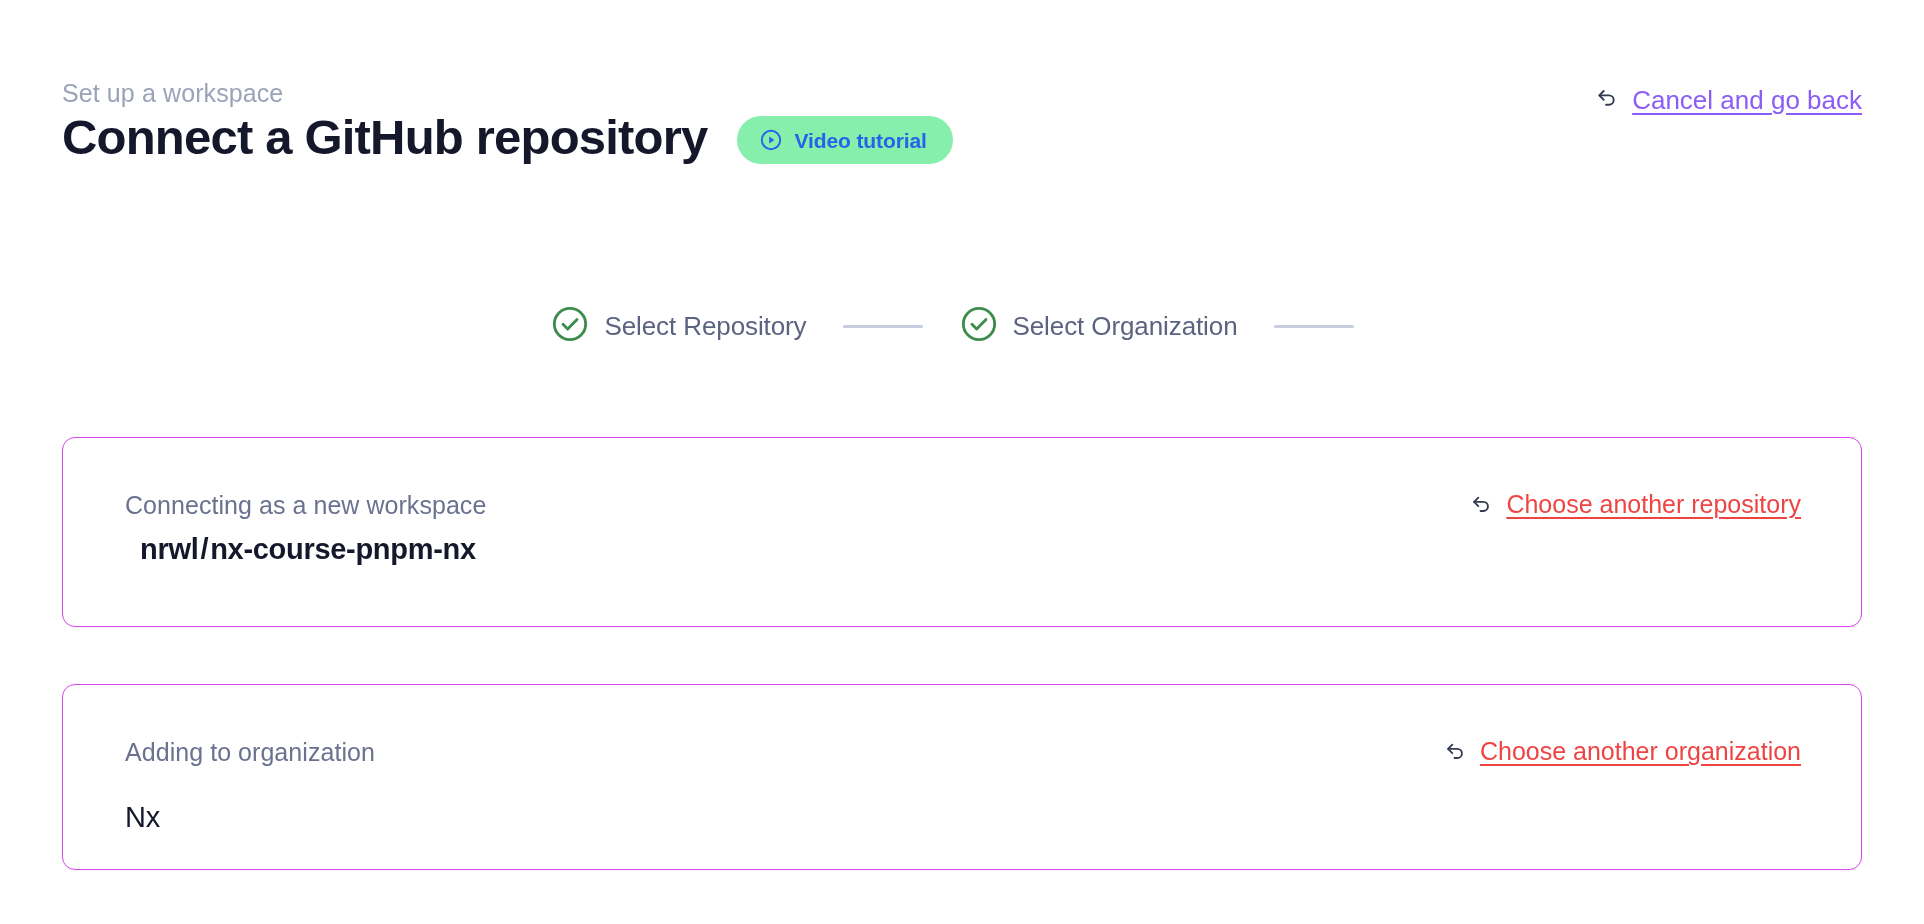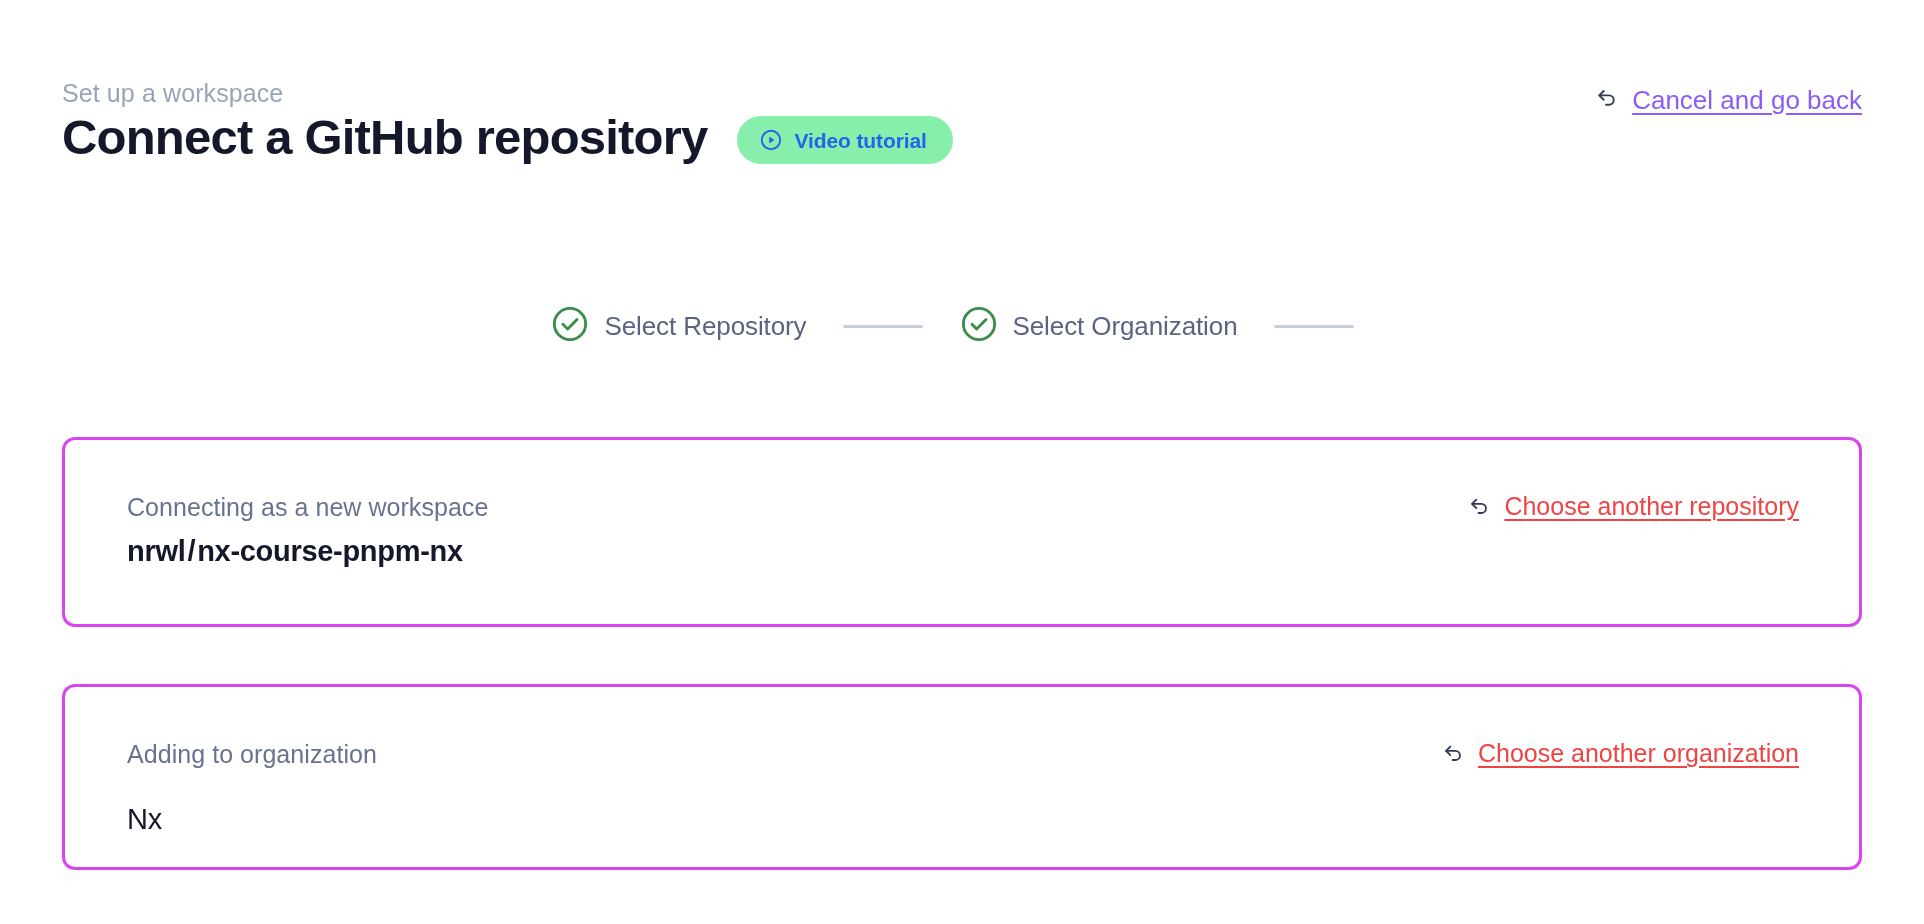--- a/index.html
+++ b/index.html
@@ -129,21 +129,21 @@
     margin: 0 20px;
     flex: none;
   }
 
   
   .card {
     position: absolute;
     left: 62px;
     right: 62px;
     background: #ffffff;
-    border: 3px solid #d946ef;
+    border: 1px solid #d946ef;
     border-radius: 13px;
     box-shadow: 0 1px 2px rgba(20,23,45,0.03);
   }
 
   .card-repo  { top: 437px; height: 190px; }
   .card-org   { top: 684px; height: 186px; }
 
   .card-inner {
     position: relative;
     height: 100%;
@@ -158,21 +158,21 @@
     letter-spacing: 0.05px;
   }
 
   .card-value {
     margin-top: 11px;
     font-size: 29px;
     line-height: 36px;
     color: #15182b;
     letter-spacing: -0.3px;
   }
-  .card-value .owner  { font-weight: 700; }
+  .card-value .owner  { font-weight: 700; margin-left: 15px; }
   .card-value .sep    { font-weight: 700; padding: 0 2px; }
   .card-value .repo   { font-weight: 700; }
   .card-value.plain   { font-weight: 400; margin-top: 32px; }
 
   .card-action {
     position: absolute;
     right: 60px;
     top: 50px;
     display: inline-flex;
     align-items: center;

